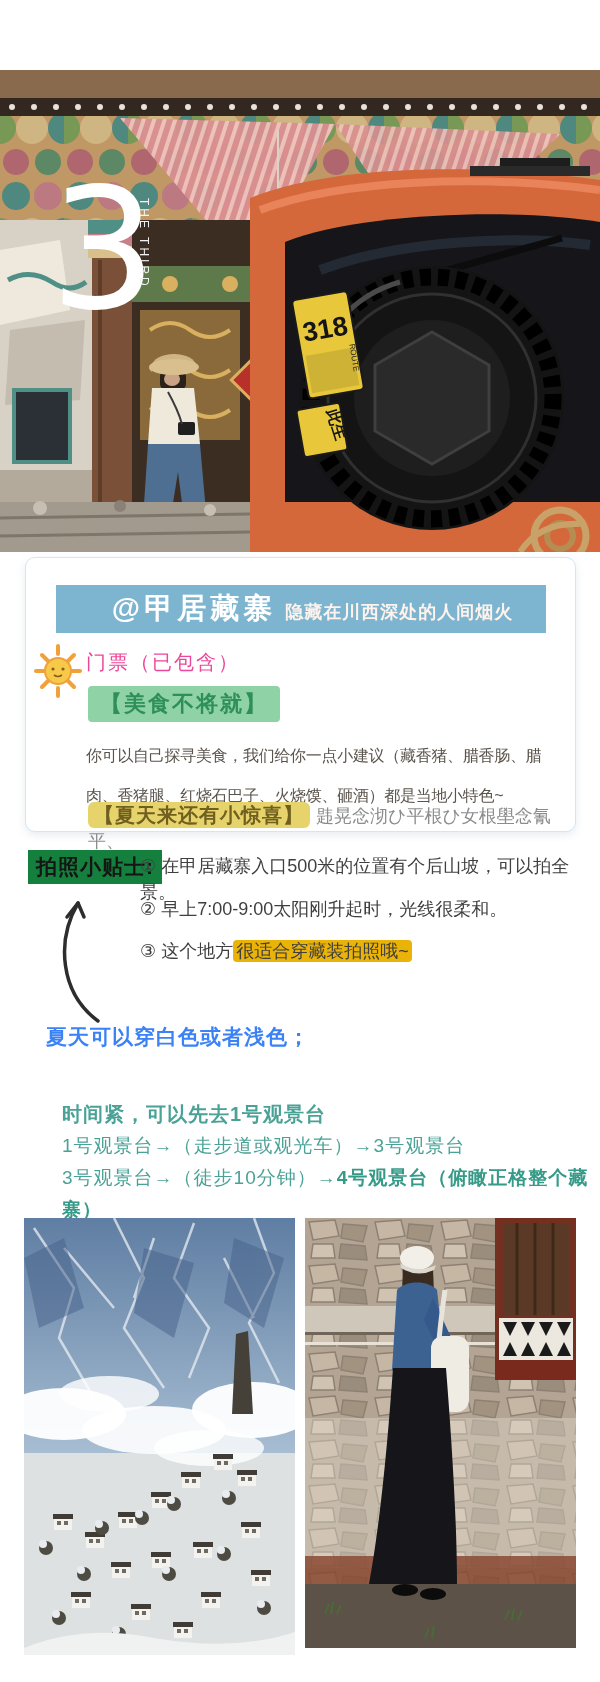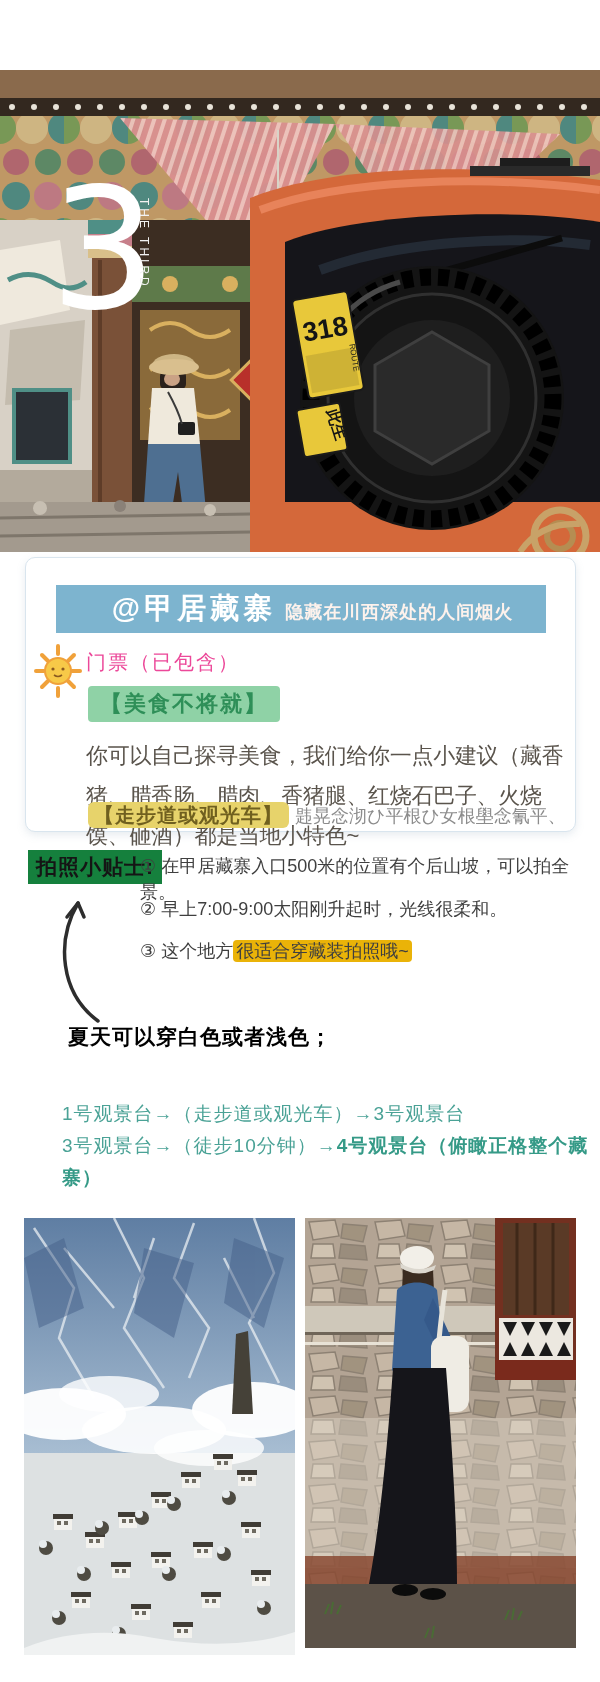--- a/index.html
+++ b/index.html
@@ -13,36 +13,36 @@
   
   .info-card{left:25px;top:557px;width:549px;height:273px;background:#ffffff;
              border:1px solid #d9e5ee;border-radius:10px;box-shadow:0 3px 8px rgba(120,150,170,.18);}
   .card-header{left:30px;top:27px;width:490px;height:48px;background:#7db4cf;
                display:flex;align-items:center;justify-content:center;gap:9px;}
   .card-title{color:#ffffff;font-size:29px;font-weight:bold;letter-spacing:4px;margin-left:23px;}
   .card-subtitle{color:#fdf2ec;font-size:18px;font-weight:bold;letter-spacing:1px;padding-top:6px;}
   .ticket-line{left:60px;top:91px;font-size:20px;color:#ec4899;letter-spacing:2px;}
   .food-title{left:62px;top:128px;background:#8fd2a6;border-radius:4px;padding:3px 12px;
               color:#2e8f58;font-size:22px;font-weight:bold;letter-spacing:2px;}
-  .food-body{left:60px;top:178px;width:486px;font-size:22px;line-height:40px;color:#5a544c;letter-spacing:-.3px;}
+  .food-body{left:60px;top:178px;width:486px;font-size:16px;line-height:40px;color:#5a544c;letter-spacing:-.3px;}
   .surprise-row{left:62px;top:244px;width:480px;font-size:18px;color:#8c8c8c;}
   .surprise-title{background:#e7d36b;border-radius:6px;padding:2px 6px;color:#70601f;
                   font-size:20px;font-weight:bold;letter-spacing:1px;margin-right:6px;}
 
   
   .tips-label{left:28px;top:850px;background:#15803d;padding:3px 8px;font-size:21px;
               font-weight:bold;color:#151515;letter-spacing:1px;}
   .tip-line{left:140px;width:452px;font-size:18px;color:#3f3f3f;line-height:26px;}
   .tip1{top:853px;} .tip2{top:896px;} .tip3{top:938px;}
   .tip-hl{background:#eab308;border-radius:4px;padding:1px 3px;}
 
   .arrow-svg{left:38px;top:893px;width:86px;height:135px;}
 
   
-  .outfit{left:68px;top:1020px;font-size:21px;font-weight:bold;color:#000000;line-height:34px;letter-spacing:1px;}
+  .outfit{left:46px;top:1020px;font-size:21px;font-weight:bold;color:#3b82f6;line-height:34px;letter-spacing:1px;}
   .route{left:62px;top:1098px;color:#4aa296;letter-spacing:1px;}
   .route-l1{font-size:20px;font-weight:bold;line-height:32px;}
   .route-l2{font-size:19px;line-height:32px;}
   .route-l3{font-size:19px;line-height:32px;}
   .route-hl{color:#359a87;font-weight:bold;}
 
   
   .photo-left{left:24px;top:1218px;width:271px;height:437px;}
   .photo-right{left:305px;top:1218px;width:271px;height:430px;}
 </style>
@@ -233,41 +233,42 @@
       <circle cx="28" cy="29" r="13" fill="#f7c948" stroke="#f0a13a" stroke-width="2"></circle>
       <circle cx="23" cy="27" r="1.6" fill="#8a5a20"></circle>
         <circle cx="33" cy="27" r="1.6" fill="#8a5a20"></circle>
       <path d="M24,33 q4,3 8,0" stroke="#8a5a20" stroke-width="1.6" fill="none"></path>
     </svg>
 
     <div class="abs food-title">【美食不将就】</div>
     <div class="abs food-body">你可以自己探寻美食，我们给你一点小建议（藏香猪、腊香肠、腊肉、香猪腿、红烧石巴子、火烧馍、砸酒）都是当地小特色~</div>
 
     <div class="abs surprise-row">
-      <span class="surprise-title">【走步道或观光车】</span><span>韪晃念沏ひ平根ひ女根壆念氰平、</span>
+      <span class="surprise-title">【夏天来还有小惊喜】</span><span>韪晃念沏ひ平根ひ女根壆念氰平、</span>
     </div>
   </div>
 
   <div class="abs tips-label">拍照小贴士:</div>
   <div class="abs tip-line tip1">① 在甲居藏寨入口500米的位置有个后山坡，可以拍全景。</div>
   <div class="abs tip-line tip2">② 早上7:00-9:00太阳刚升起时，光线很柔和。</div>
   <div class="abs tip-line tip3">
     <span>③ 这个地方</span><span class="tip-hl">很适合穿藏装拍照哦~</span>
   </div>
 
   <svg class="abs arrow-svg" viewBox="0 0 86 135">
     <path d="M60,128 C22,100 18,48 40,10" stroke="#2d2d2d" stroke-width="3.5" fill="none" stroke-linecap="round"></path>
     <path d="M40,10 L29,24 M40,10 L46,24" stroke="#2d2d2d" stroke-width="3.5" fill="none" stroke-linecap="round"></path>
   </svg>
 
   <div class="abs outfit">
     <div>夏天可以穿白色或者浅色；</div>
   </div>
 
   <div class="abs route">
+    <div class="route-l1">时间紧，可以先去1号观景台</div>
     <div class="route-l2">1号观景台→（走步道或观光车）→3号观景台</div>
     <div class="route-l3">
       <span>3号观景台→（徒步10分钟）→</span><span class="route-hl">4号观景台（俯瞰正格整个藏寨）</span>
     </div>
   </div>
 
   <svg class="abs photo-left" viewBox="0 0 271 437" xmlns="http://www.w3.org/2000/svg">
     <defs>
       <linearGradient id="mtn" x1="0" y1="0" x2="0" y2="1">
         <stop offset="0" stop-color="#5f7ea3"></stop>

